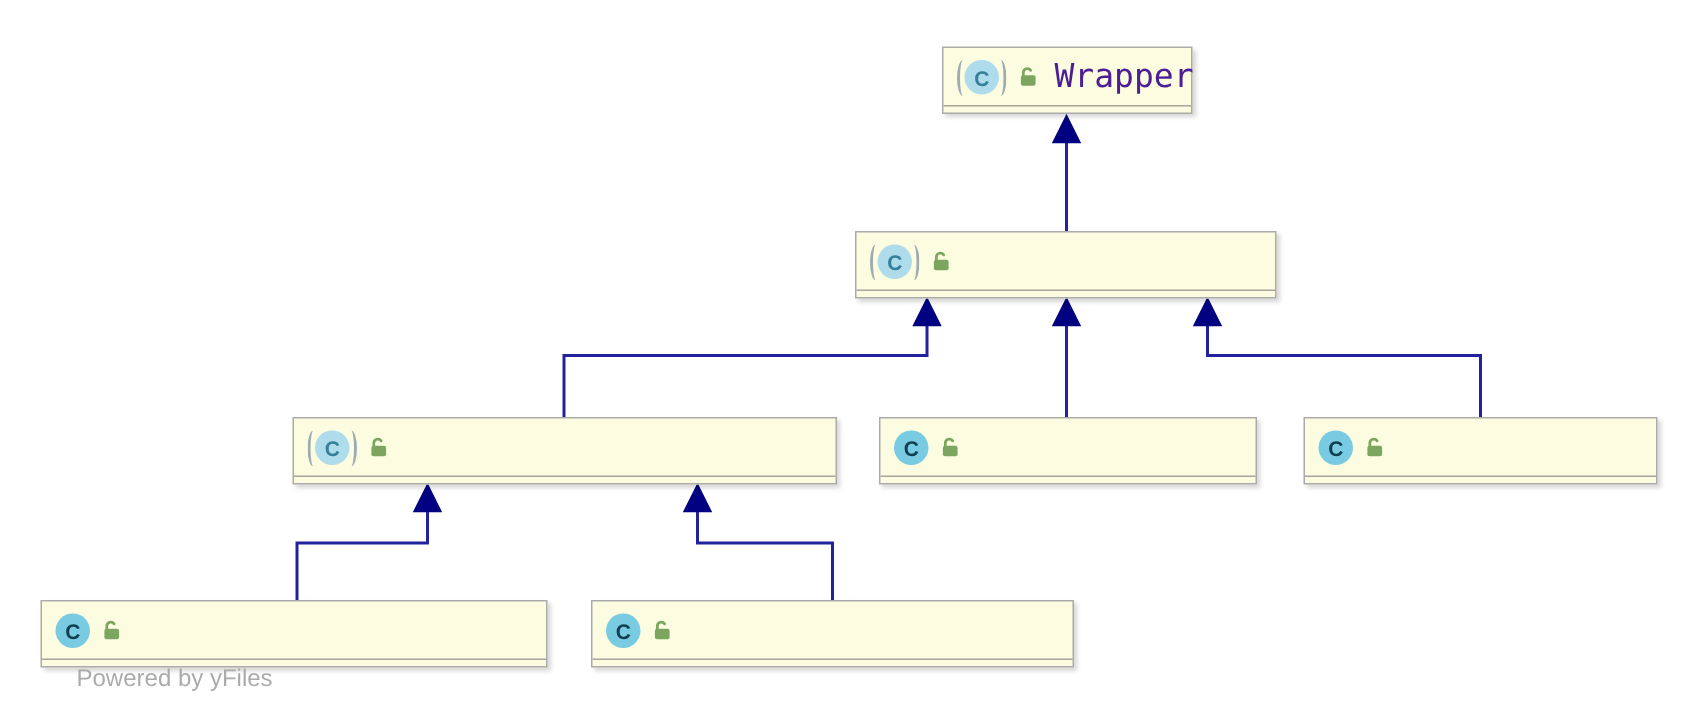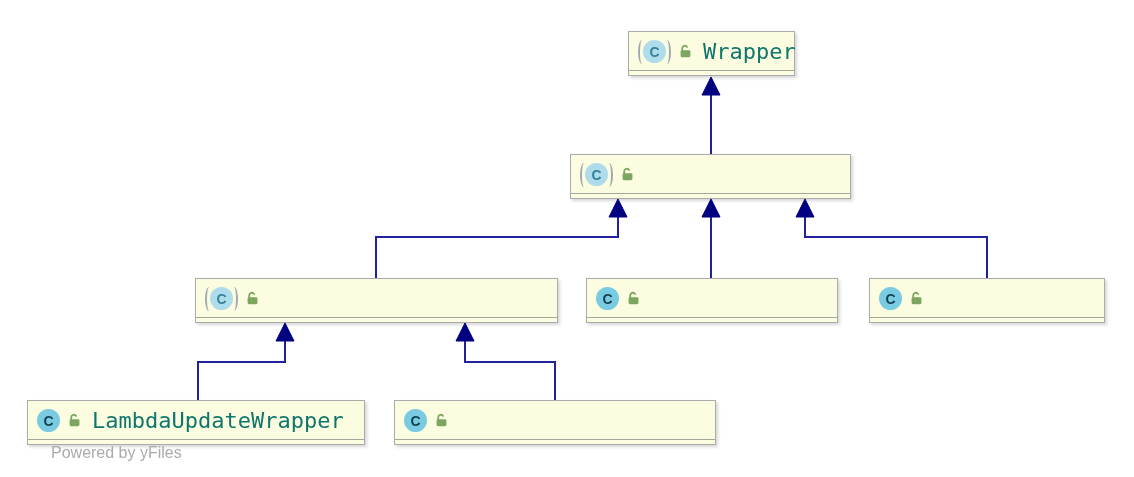--- a/index.html
+++ b/index.html
@@ -35,21 +35,21 @@
     font:bold 14px "Liberation Sans",sans-serif;
     background:var(--circle-concrete,#79cbe2);color:var(--letter-concrete,#123f4f);
   }
   .node.abstract .circle{
     background:var(--circle-abstract,#afdceb);color:var(--letter-abstract,#35809b);
   }
   .lock{margin-left:6px;color:var(--lock,#7ca65f);flex:0 0 auto;}
   .label{
     margin-left:9px;
     font-family:"DejaVu Sans Mono",monospace;
-    font-size:22px;color:#0f766e;white-space:nowrap;
+    font-size:22px;color:#4c1d95;white-space:nowrap;
   }
   .watermark{
     position:absolute;left:3px;top:444px;
     font:16px "Liberation Sans",sans-serif;
     color:var(--watermark,#ababab);
     margin-left:48px;
   }
 </style>
 </head>
 <body>
@@ -146,21 +146,20 @@
   </div>
 
   <div class="node" style="left:27px;top:400px;width:338px;">
     <span class="class-icon">
         <span class="circle">C</span>
       </span>
     <svg class="lock" width="17" height="17" viewBox="0 0 17 17">
       <path d="M5.2 7.4 V5.4 A2.7 2.7 0 0 1 10.1 3.9" fill="none" stroke="currentColor" stroke-width="1.8" stroke-linecap="round"></path>
       <rect x="3.6" y="7.2" width="9.8" height="7" rx="1.4" fill="currentColor"></rect>
     </svg>
-    <span class="label">LambdaUpdateWrapper</span>
     <div class="sep"></div>
   </div>
 
   <div class="node" style="left:394px;top:400px;width:322px;">
     <span class="class-icon">
         <span class="circle">C</span>
       </span>
     <svg class="lock" width="17" height="17" viewBox="0 0 17 17">
       <path d="M5.2 7.4 V5.4 A2.7 2.7 0 0 1 10.1 3.9" fill="none" stroke="currentColor" stroke-width="1.8" stroke-linecap="round"></path>
       <rect x="3.6" y="7.2" width="9.8" height="7" rx="1.4" fill="currentColor"></rect>

